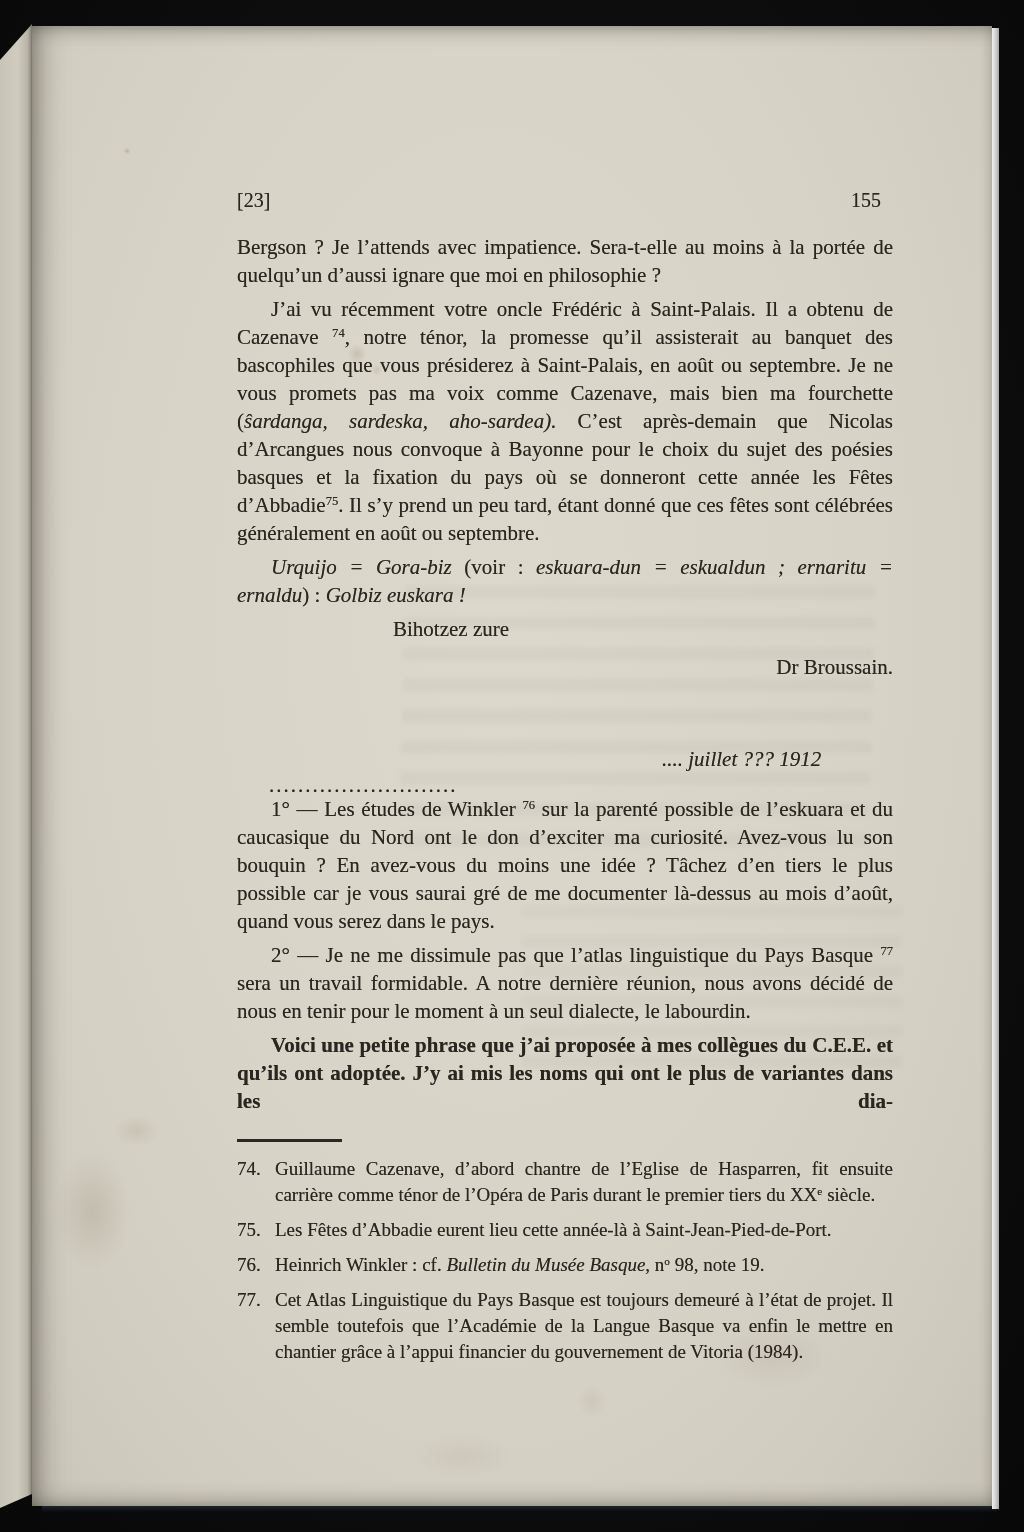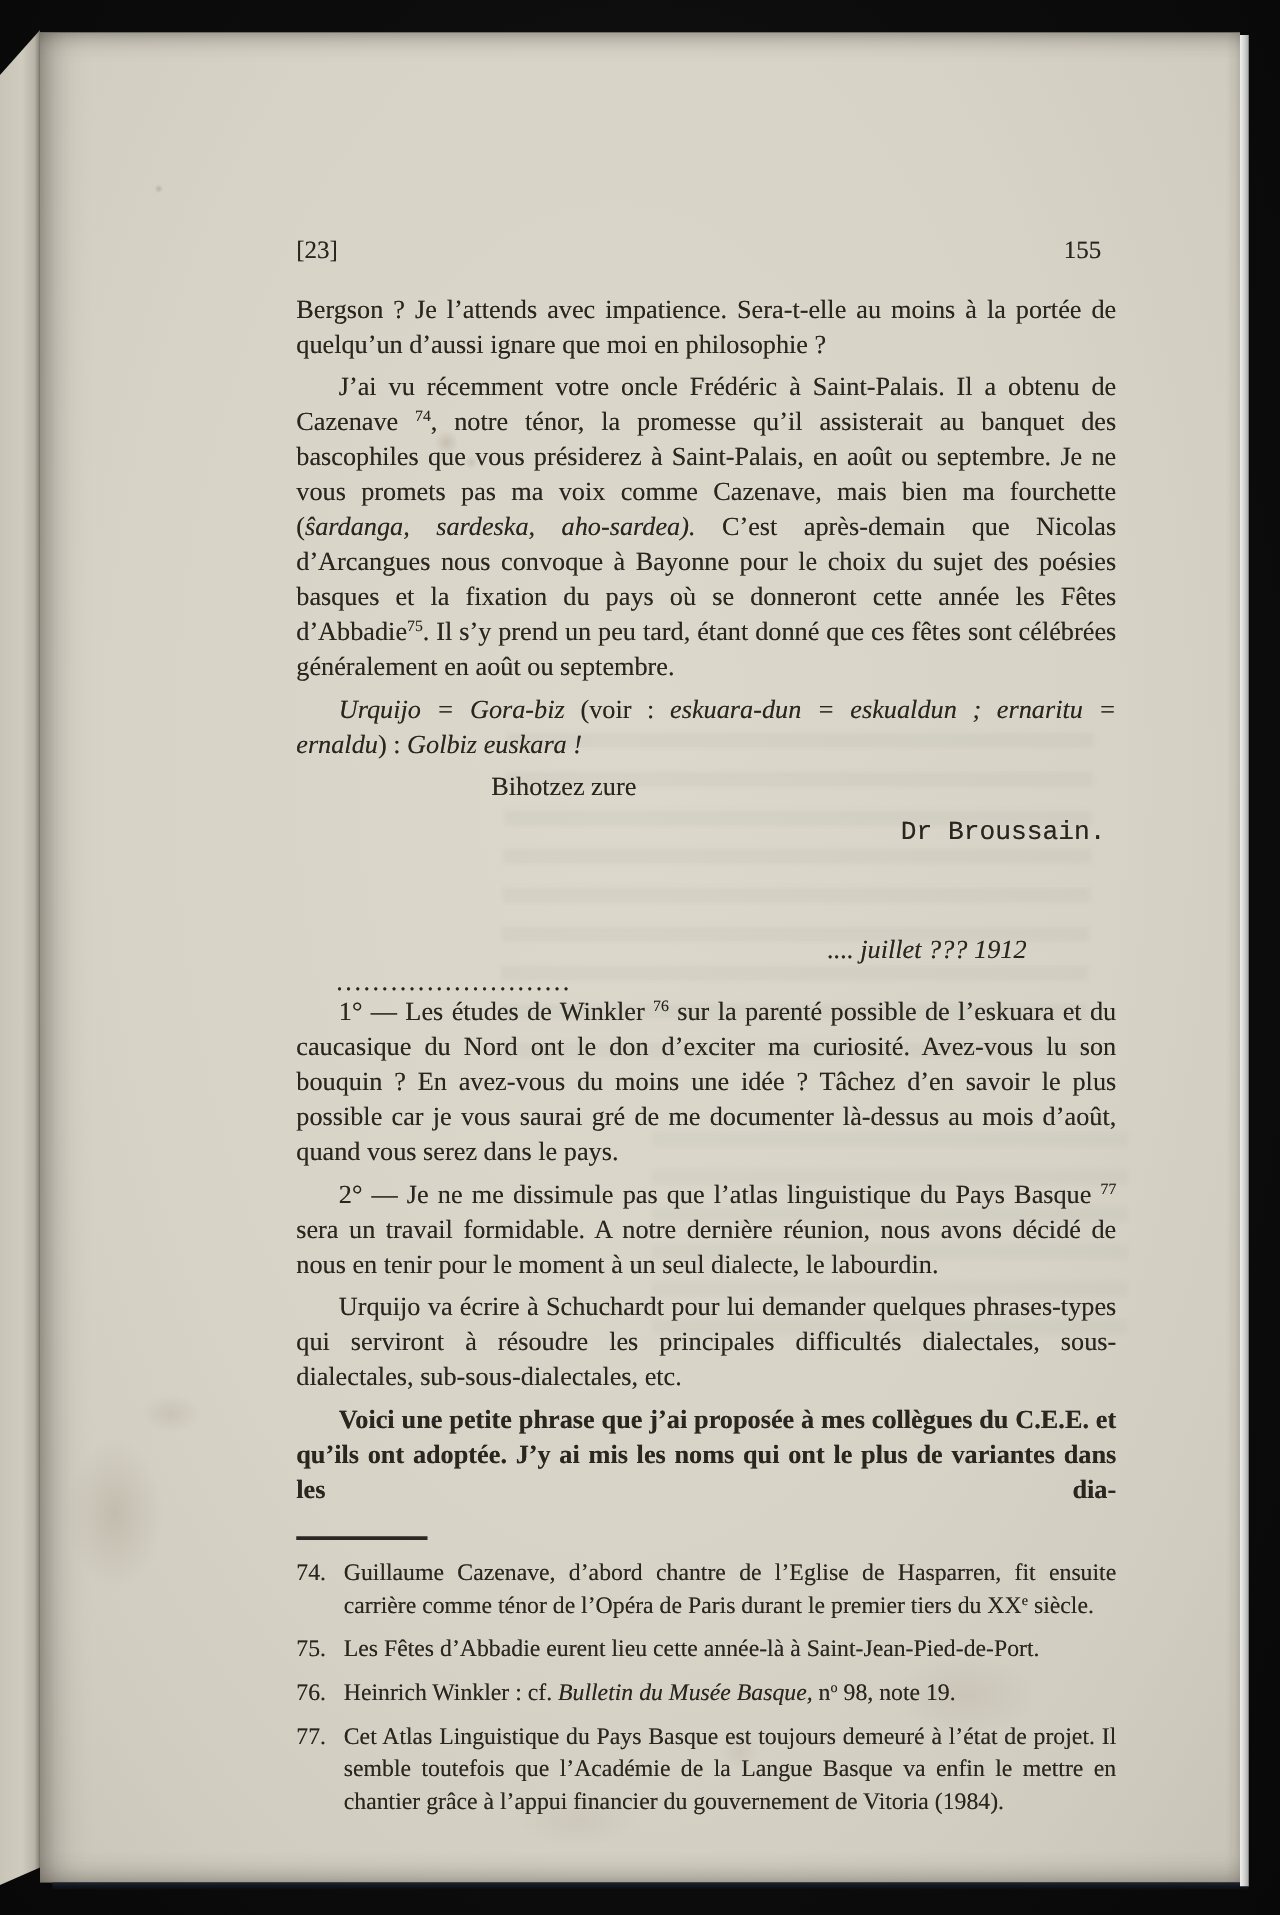--- a/index.html
+++ b/index.html
@@ -69,21 +69,21 @@
     margin-left:47px;
   }
   .header{display:flex;justify-content:space-between;align-items:baseline;
     font-size:20px;line-height:28px;margin-bottom:19px;text-align:left;}
   .header .title{letter-spacing:.4px;}
   .header .pagenum{margin-right:12px;}
   p.para{margin:0 0 6px 0;}
   .indent{text-indent:34px;}
   sup{font-size:.6em;line-height:0;vertical-align:.55em;letter-spacing:0;}
   .salutation{margin:4px 0 0 156px;text-align:left;}
-  .signature{margin:10px 0 0 475px;text-align:center;font-family:Liberation Mono, monospace;}
+  .signature{margin:10px 0 0 475px;text-align:right;}
   .dateline{margin:64px 0 0 425px;font-style:italic;text-align:left;}
   .dots{margin:4px 0 2px 32px;line-height:16px;letter-spacing:2px;text-align:left;}
   .justify-last{text-align-last:justify;font-weight:bold;}
   .fn-rule{width:105px;height:3px;background:#2b2823;margin:24px 0 14px 0;}
   .footnotes{font-size:19px;line-height:26px;}
   .fn{display:flex;margin-bottom:9px;}
   .fn-num{width:38px;flex:none;text-align:left;}
   .fn-body{flex:1;text-align:justify;}
 </style>
 </head>
@@ -105,23 +105,22 @@
 
     <p class="para"><span>Bergson ? Je l’attends avec impatience. Sera-t-elle au moins à la portée de quelqu’un d’aussi ignare que moi en philosophie ?</span></p>
     <p class="para indent"><span>J’ai vu récemment votre oncle Frédéric à Saint-Palais. Il a obtenu de Cazenave </span><sup>74</sup><span>, notre ténor, la promesse qu’il assisterait au banquet des bascophiles que vous présiderez à Saint-Palais, en août ou septembre. Je ne vous promets pas ma voix comme Cazenave, mais bien ma fourchette (</span><i>ŝardanga, sardeska, aho-sardea).</i><span> C’est après-demain que Nicolas d’Arcangues nous convoque à Bayonne pour le choix du sujet des poésies basques et la fixation du pays où se donneront cette année les Fêtes d’Abbadie</span><sup>75</sup><span>. Il s’y prend un peu tard, étant donné que ces fêtes sont célébrées généralement en août ou septembre.</span></p>
     <p class="para indent"><i>Urquijo = Gora-biz</i><span> (voir : </span><i>eskuara-dun = eskualdun ; ernaritu = ernaldu</i><span>) : </span><i>Golbiz euskara !</i></p>
 
     <div class="salutation">Bihotzez zure</div>
     <div class="signature">Dr Broussain.</div>
     <div class="dateline">.... juillet ??? 1912</div>
     <div class="dots">..........................</div>
 
-    <p class="para indent"><span>1° — Les études de Winkler </span><sup>76</sup><span> sur la parenté possible de l’eskuara et du caucasique du Nord ont le don d’exciter ma curiosité. Avez-vous lu son bouquin ? En avez-vous du moins une idée ? Tâchez d’en savoir le plus possible car je vous saurai gré de me documenter là-dessus au mois d’août, quand vous serez dans le pays.</span></p>
+    <p class="para indent"><span>1° — Les études de Winkler </span><sup>76</sup><span> sur la parenté possible de l’eskuara et du caucasique du Nord ont le don d’exciter ma curiosité. Avez-vous lu son bouquin ? En avez-vous du moins une idée ? Tâchez d’en tiers le plus possible car je vous saurai gré de me documenter là-dessus au mois d’août, quand vous serez dans le pays.</span></p>
     <p class="para indent"><span>2° — Je ne me dissimule pas que l’atlas linguistique du Pays Basque </span><sup>77</sup><span> sera un travail formidable. A notre dernière réunion, nous avons décidé de nous en tenir pour le moment à un seul dialecte, le labourdin.</span></p>
-    <p class="para indent"><span>Urquijo va écrire à Schuchardt pour lui demander quelques phrases-types qui serviront à résoudre les principales difficultés dialectales, sous-dialectales, sub-sous-dialectales, etc.</span></p>
     <p class="para indent justify-last"><span>Voici une petite phrase que j’ai proposée à mes collègues du C.E.E. et qu’ils ont adoptée. J’y ai mis les noms qui ont le plus de variantes dans les dia-</span></p>
 
     <div class="fn-rule"></div>
 
     <div class="footnotes">
       <div class="fn">
         <span class="fn-num">74.</span>
         <span class="fn-body"><span>Guillaume Cazenave, d’abord chantre de l’Eglise de Hasparren, fit ensuite carrière comme ténor de l’Opéra de Paris durant le premier tiers du XX</span><sup>e</sup><span> siècle.</span></span>
       </div>
       <div class="fn">

